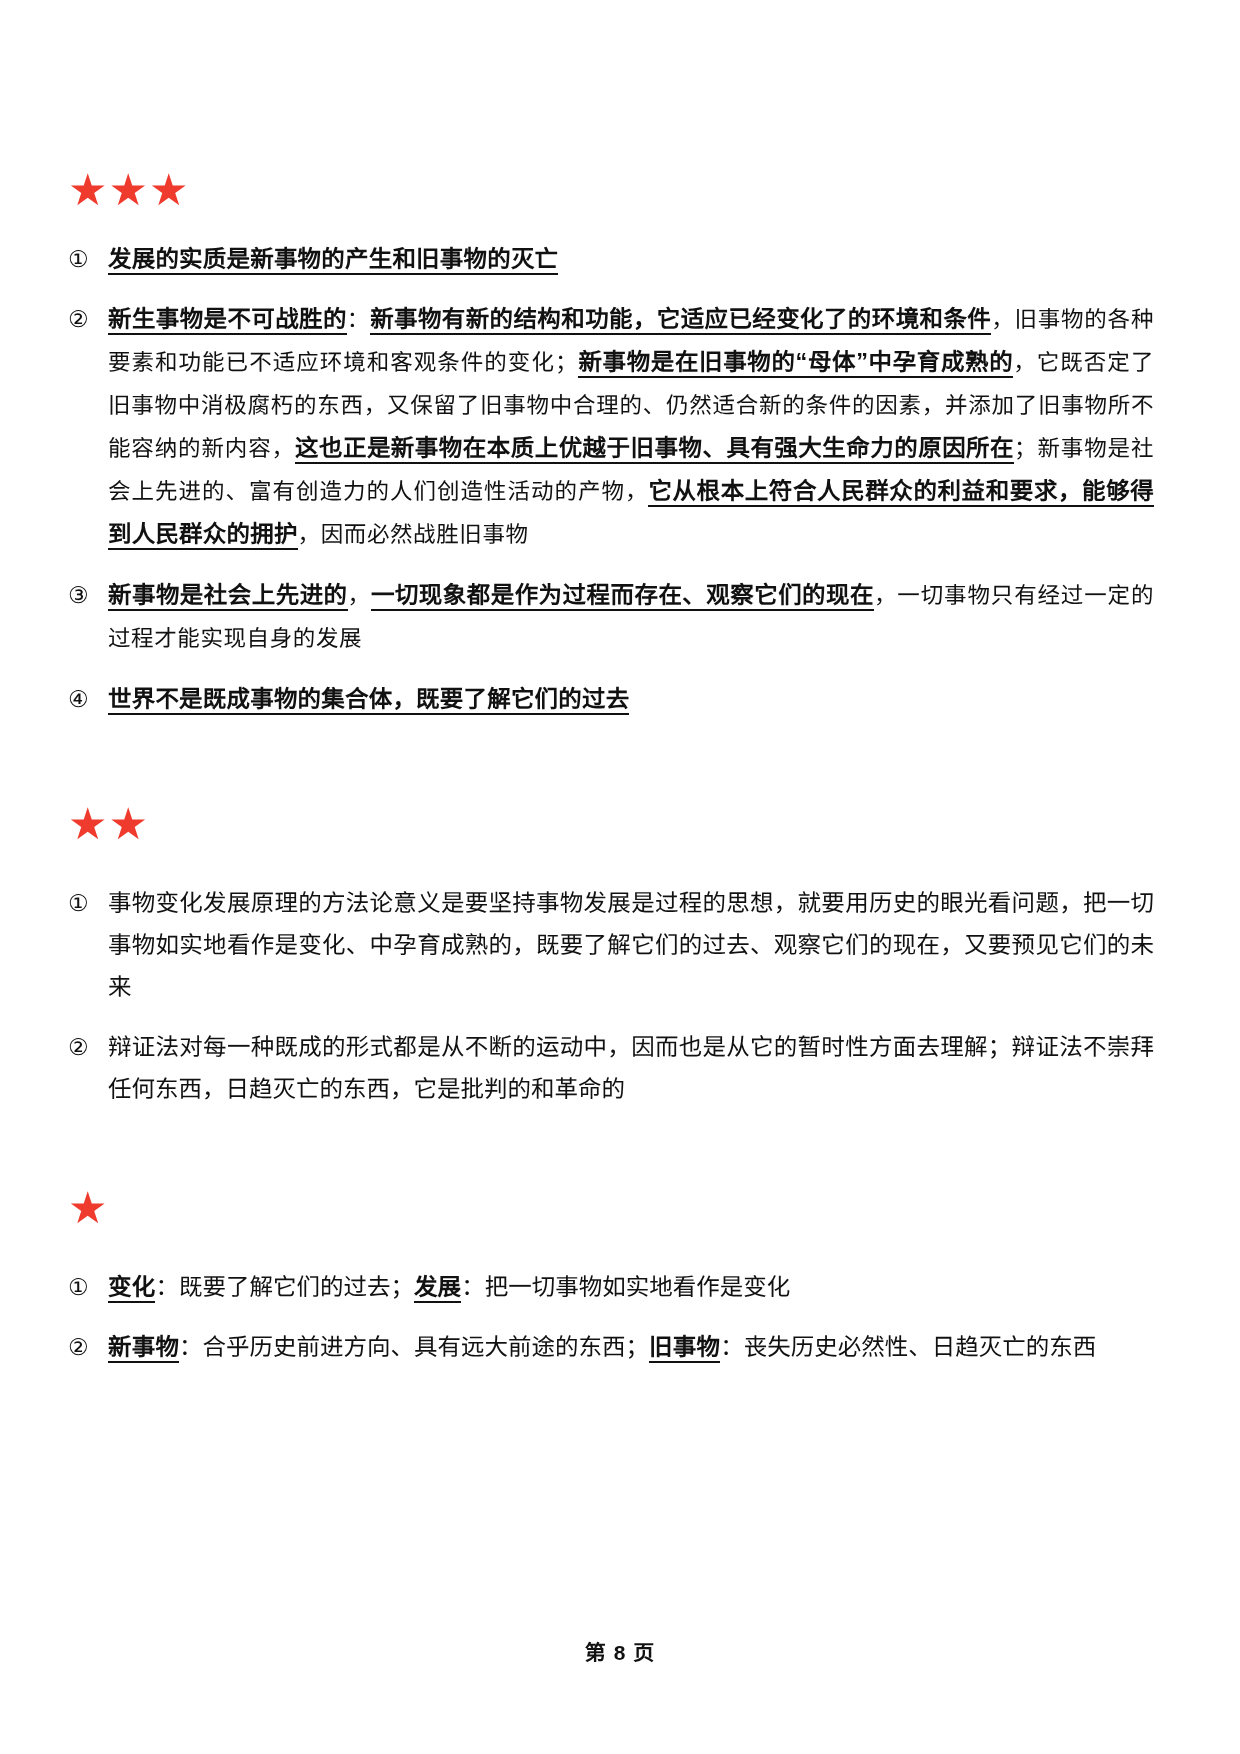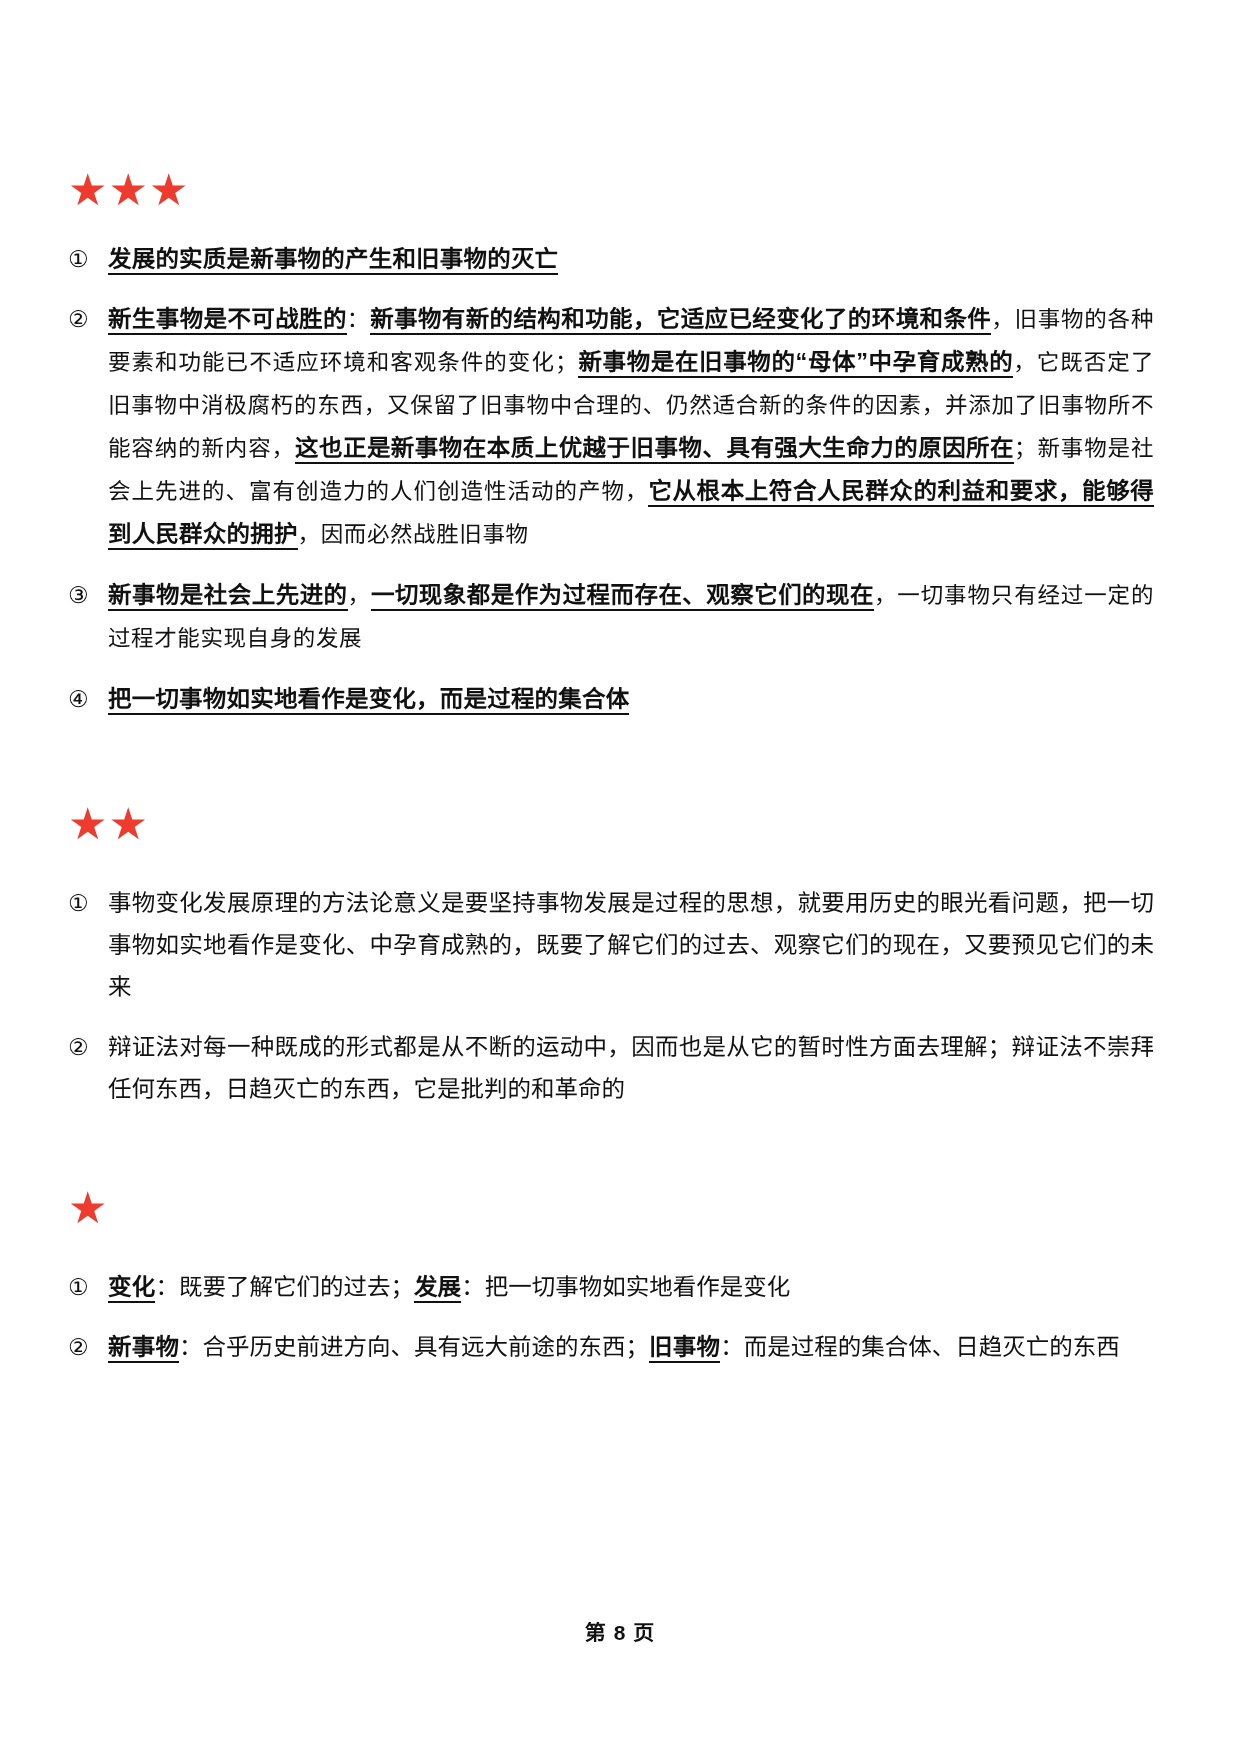--- a/index.html
+++ b/index.html
@@ -82,21 +82,21 @@
   }
 
   
   .gap-lg { height: 64px; }
   .gap-md { height: 58px; }
 
   
   .footer {
     position: absolute;
     left: 0; right: 0;
-    bottom: 108px;
+    bottom: 88px;
     text-align: center;
     font-size: 21px;
     font-weight: 700;
     font-family: "Liberation Sans", "DejaVu Sans", sans-serif;
     color: #111;
     letter-spacing: 1px;
   }
 </style>
 </head>
 <body>
@@ -118,21 +118,21 @@
   </div>
 
   <div class="item">
     <span class="marker">③</span>
     <span class="body"><span class="b">新事物是社会上先进的</span><span class="k">，</span><span class="b">一切现象都是作为过程而存在、观察它们的现在</span><span class="k">，一切事物只有经过一定的过程才能实现自身的发展</span></span>
   </div>
 
   <div class="item">
     <span class="marker">④</span>
     <span class="body">
-      <span class="b">把一切事物如实地看作是变化，而是过程的集合体</span>
+      <span class="b">世界不是既成事物的集合体，既要了解它们的过去</span>
     </span>
   </div>
 
   <div class="gap-lg"></div>
 
   <div class="stars stars-2">★★</div>
 
   <div class="item">
     <span class="marker">①</span>
     <span class="body">
@@ -151,18 +151,18 @@
 
   <div class="stars stars-1">★</div>
 
   <div class="item">
     <span class="marker">①</span>
     <span class="body"><span class="b">变化</span><span class="p">：既要了解它们的过去；</span><span class="b">发展</span><span class="p">：把一切事物如实地看作是变化</span></span>
   </div>
 
   <div class="item">
     <span class="marker">②</span>
-    <span class="body"><span class="b">新事物</span><span class="p">：合乎历史前进方向、具有远大前途的东西；</span><span class="b">旧事物</span><span class="p">：而是过程的集合体、日趋灭亡的东西</span></span>
+    <span class="body"><span class="b">新事物</span><span class="p">：合乎历史前进方向、具有远大前途的东西；</span><span class="b">旧事物</span><span class="p">：丧失历史必然性、日趋灭亡的东西</span></span>
   </div>
 
   <div class="footer">第 8 页</div>
 
 </div>
 
 </body></html>

